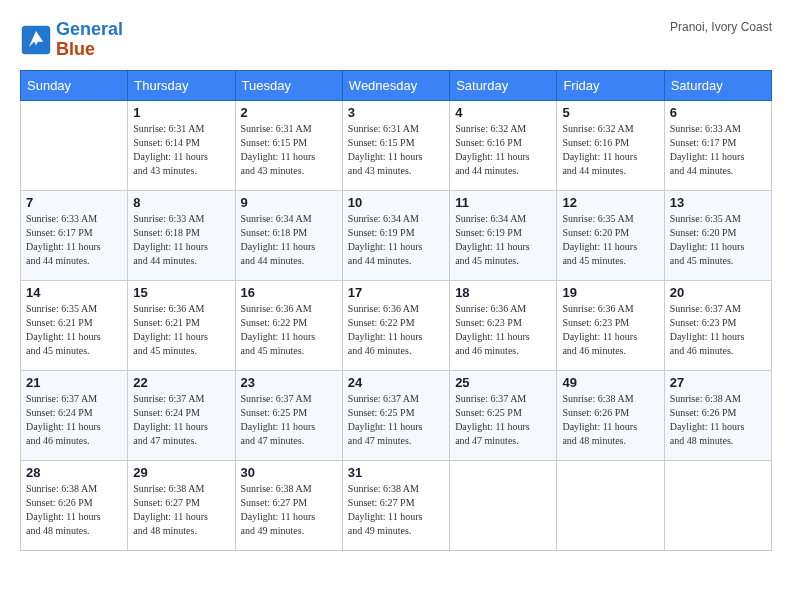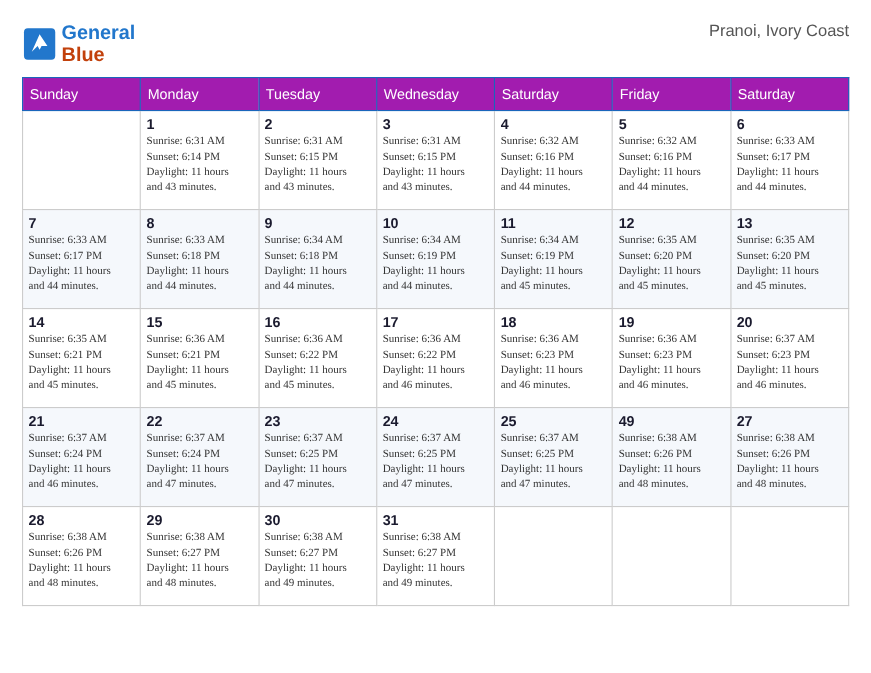--- a/index.html
+++ b/index.html
@@ -36,21 +36,21 @@
     }
     .title-block {
       text-align: right;
     }
     .month-title {
       font-size: 36px;
       font-weight: 300;
       color: #1a1a2e;
     }
     .location-title {
-      font-size: 15px;
+      font-size: 12px;
       color: #555;
     }
     table {
       width: 100%;
       border-collapse: collapse;
       font-size: 11px;
     }
     thead th {
       background: #2277cc;
       color: #fff;
@@ -83,21 +83,21 @@
     }
     .empty-cell {
       background: #f9f9f9;
     }
     tr:nth-child(even) td {
       background: #f5f8fc;
     }
     tr:nth-child(odd) td {
       background: #fff;
     }
-    thead tr th { background: #a21caf; }
+    thead tr th { background: #3b82f6; }
   </style>
 </head>
 <body>
 
 <div class="header">
   <div class="logo">
     <svg class="logo-icon" viewBox="0 0 36 36">
       <rect x="2" y="2" width="32" height="32" rx="4" fill="#2277cc"></rect>
       <polygon points="10,26 18,8 26,20 20,20 18,24 16,20 10,26" fill="white"></polygon>
     </svg>
@@ -107,21 +107,21 @@
   </div>
   <div class="title-block">
     <div class="location-title">Pranoi, Ivory Coast</div>
   </div>
 </div>
 
 <table>
   <thead>
     <tr>
     <th>Sunday</th>
-        <th>Monday</th>
+        <th>Thursday</th>
         <th>Tuesday</th>
         <th>Wednesday</th>
         <th>Saturday</th>
         <th>Friday</th>
         <th>Saturday</th>
       </tr>
   </thead>
   <tbody id="calendar-body">
   <tr>
         <td class="empty-cell"></td>

